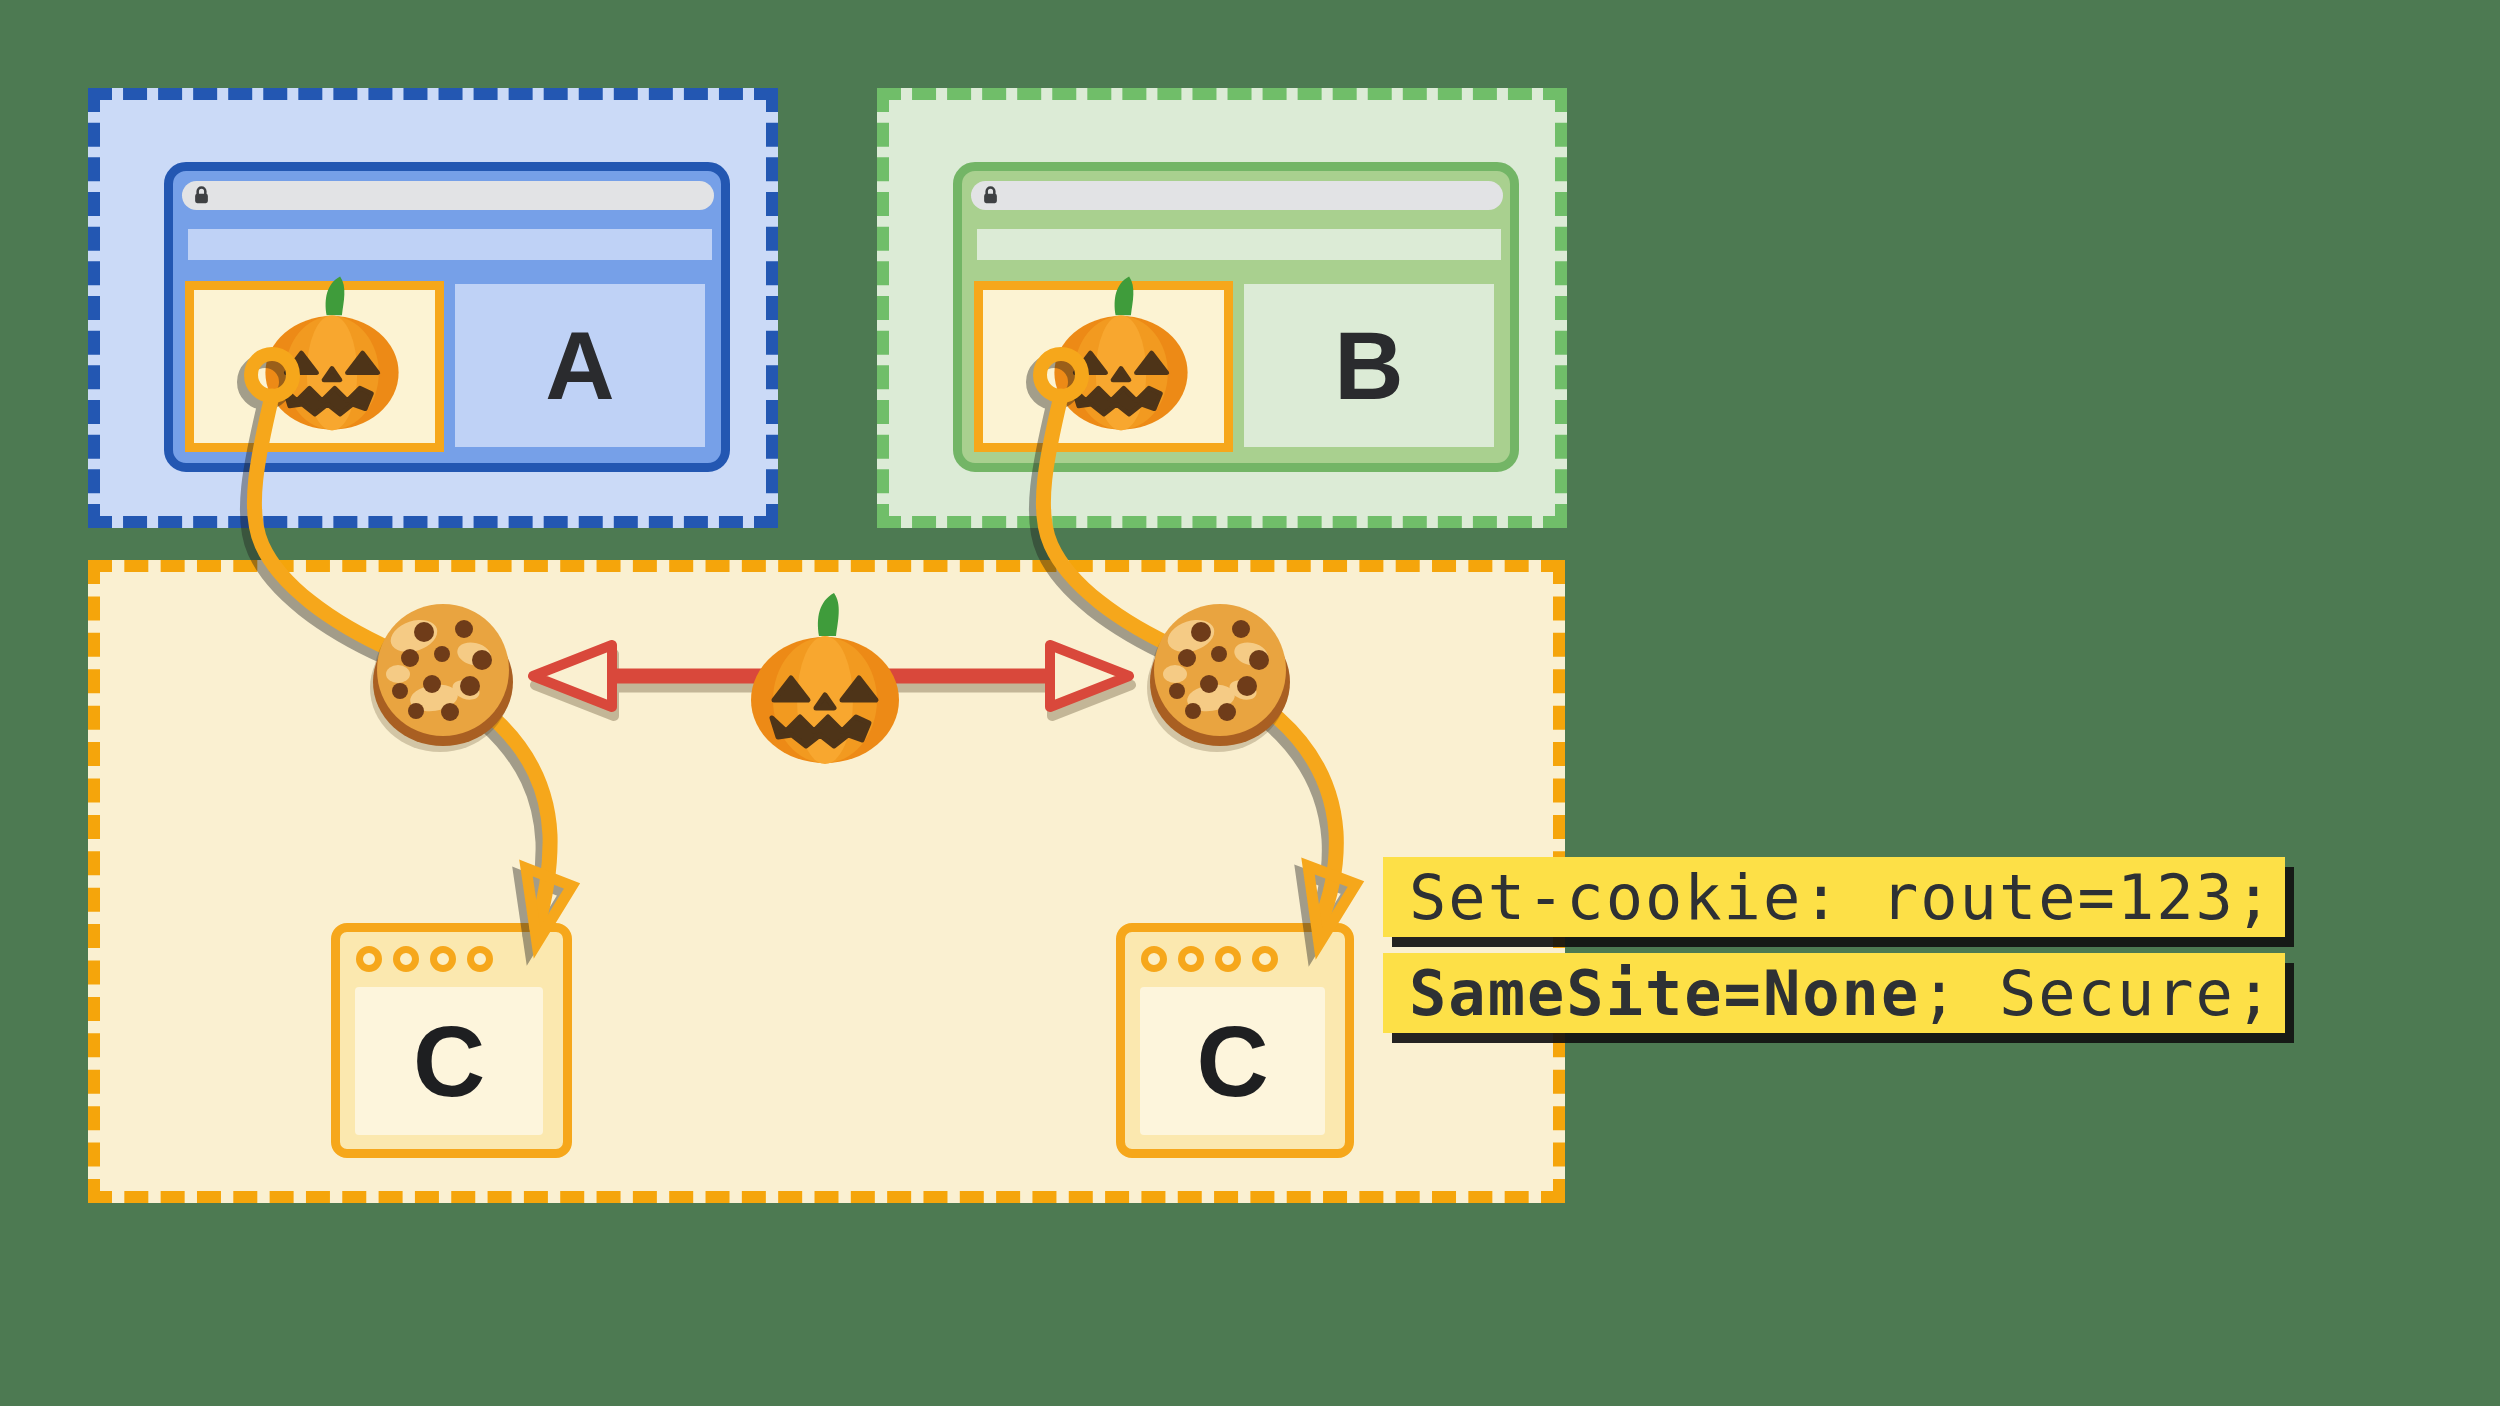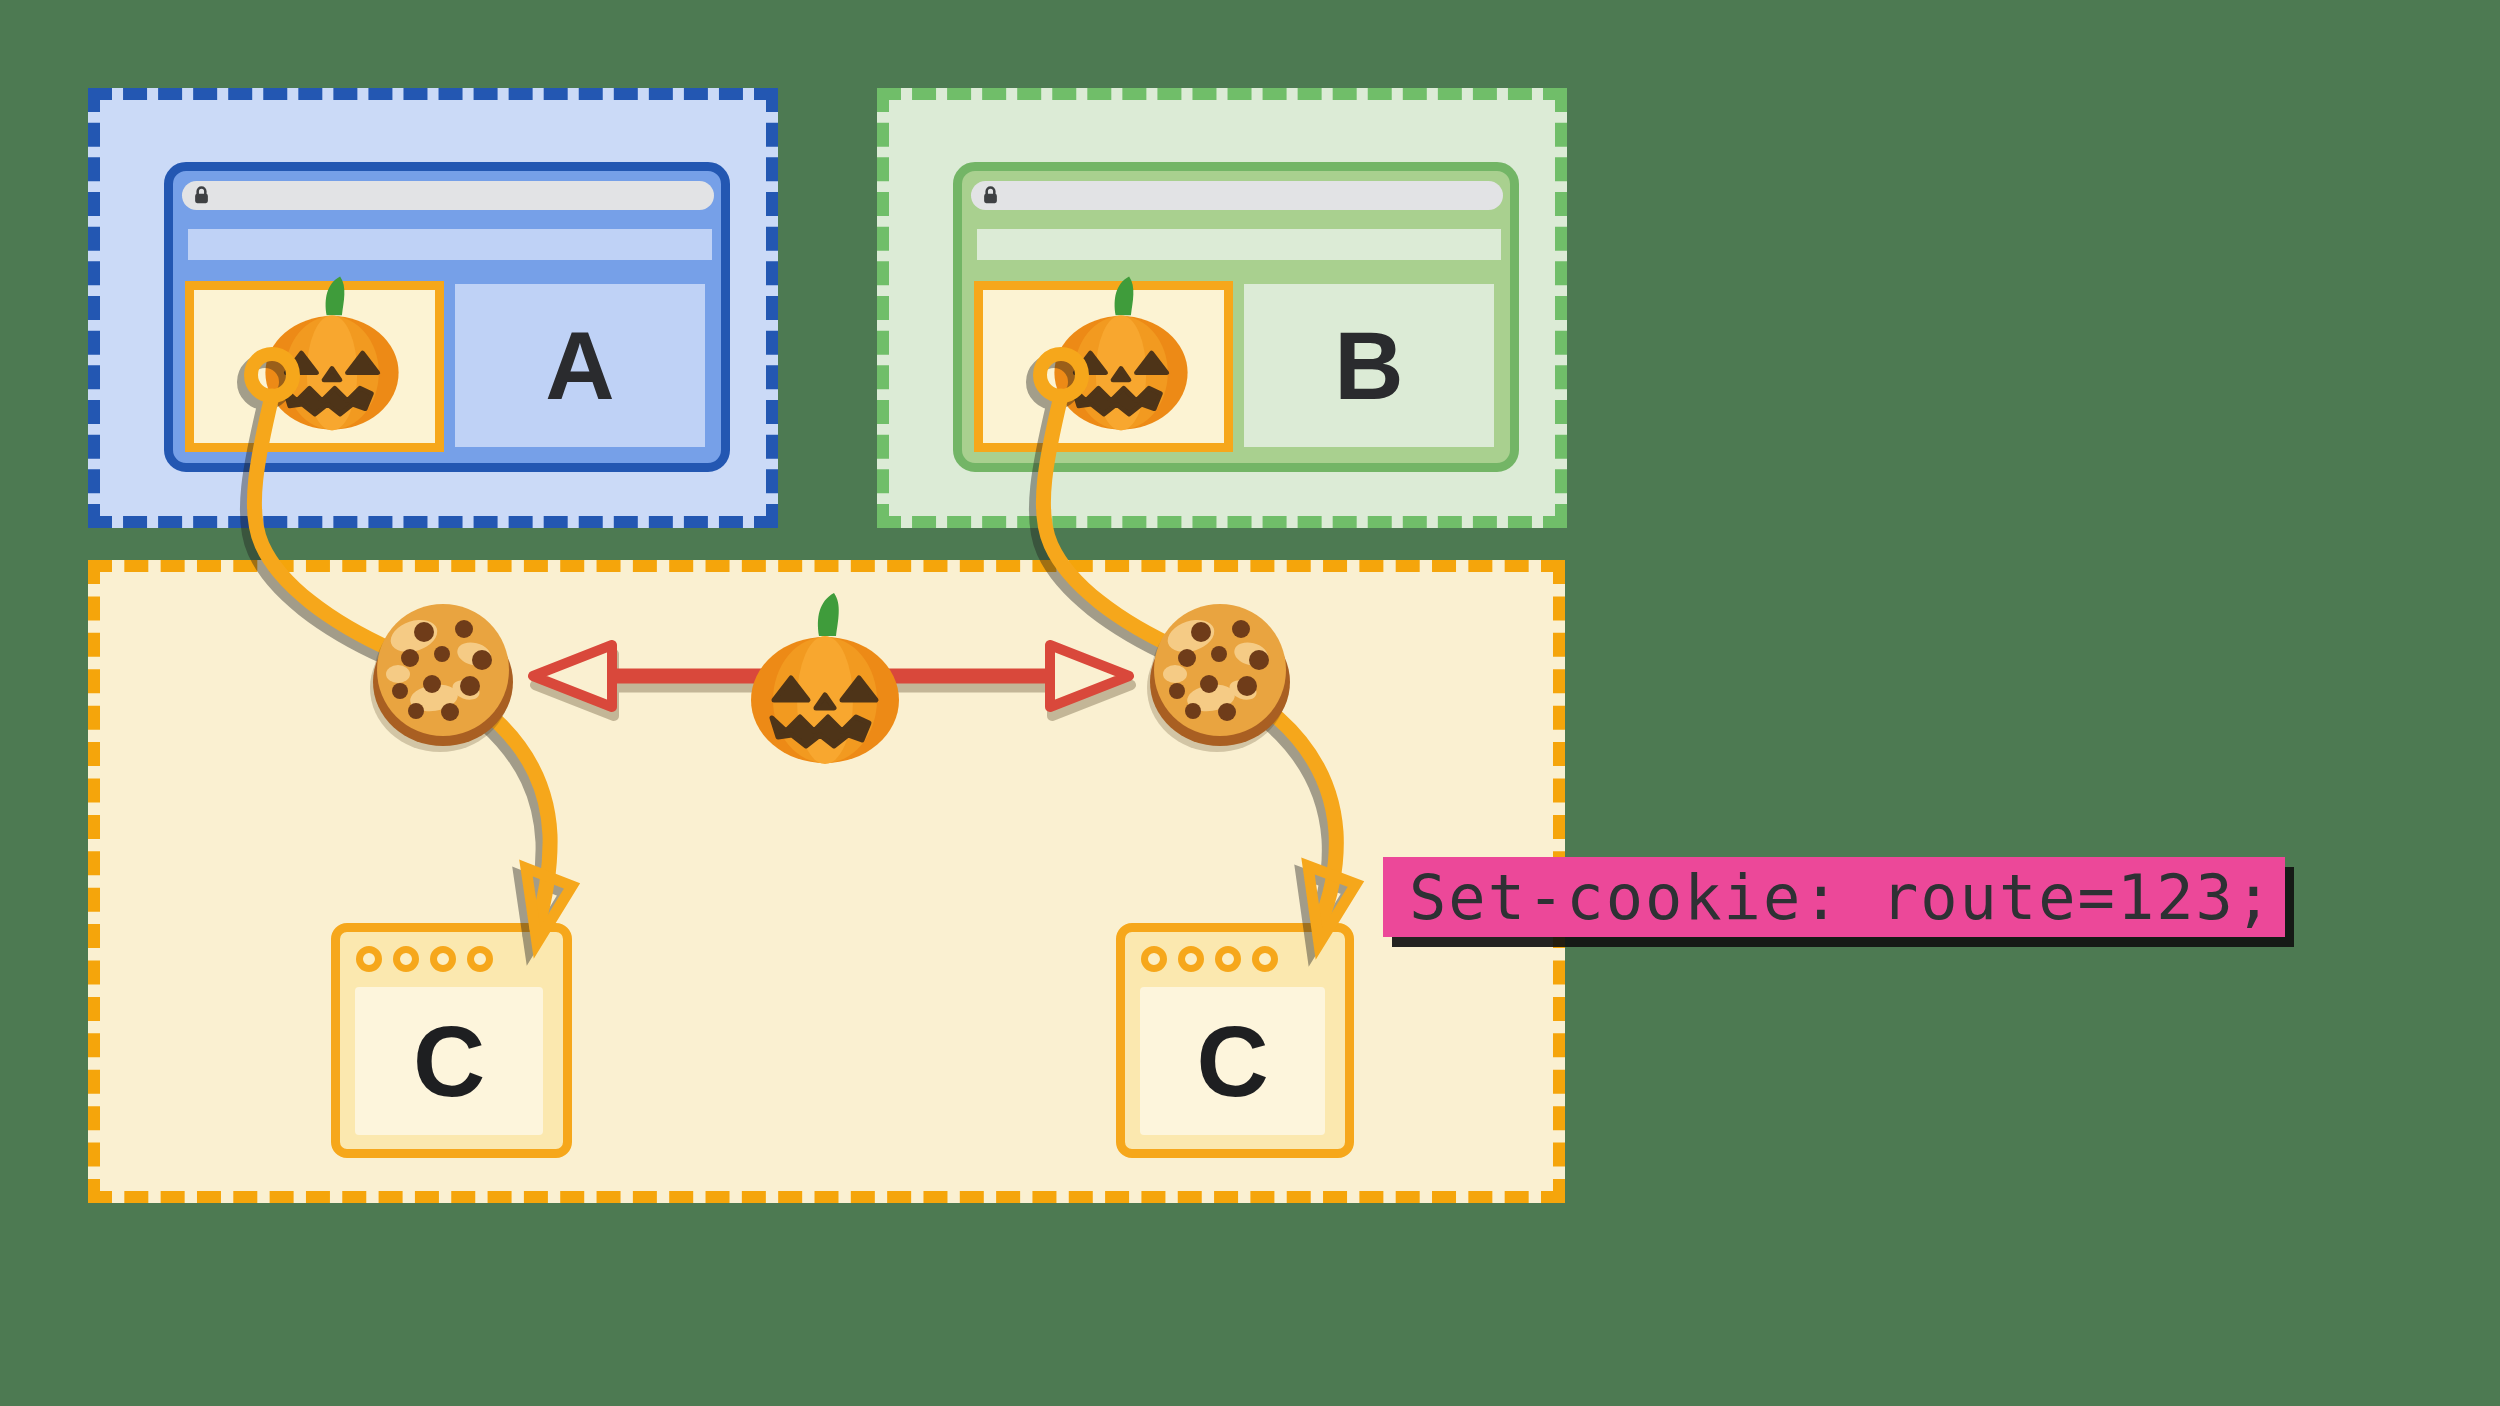--- a/index.html
+++ b/index.html
@@ -41,21 +41,21 @@
   .cwin-right .cinner{width:185px;}
   .c-letter{font-size:100px;font-weight:700;color:#1E1F21;line-height:1;}
 
   
   .overlay{position:absolute;left:0;top:0;z-index:5;pointer-events:none;}
   .curve-group{filter:drop-shadow(-7px 7px 0 rgba(30,30,30,0.40));}
   .red-group{filter:drop-shadow(2px 9px 0 rgba(70,50,15,0.30));}
   .cookie-group{filter:drop-shadow(-3px 6px 0 rgba(70,45,10,0.22));}
 
   
-  .code-box{position:absolute;left:1383px;width:902px;height:80px;background:#ec4899;z-index:8;
+  .code-box{position:absolute;left:1383px;width:902px;height:80px;background:#fde047;z-index:8;
             box-shadow:9px 10px 0 rgba(17,17,17,0.92);display:flex;align-items:center;
             padding-left:26px;box-sizing:border-box;
             font-family:"DejaVu Sans Mono","Liberation Mono",monospace;
             font-size:62px;letter-spacing:2px;color:#2E3134;white-space:pre;}
   .code-line1{top:857px;}
   .code-line2{top:953px;}
   .code-box b{font-weight:700;}
 </style>
 </head>
 <body>
@@ -180,14 +180,15 @@
 
     <use href="#pumpkin" x="745" y="588" width="160" height="180"></use>
 
     <g class="cookie-group">
       <use href="#cookie" x="368" y="598" width="150" height="150"></use>
       <use href="#cookie" x="1145" y="598" width="150" height="150"></use>
     </g>
   </svg>
 
   <div class="code-box code-line1"><span>Set-cookie: route=123;</span></div>
+  <div class="code-box code-line2"><b>SameSite=None</b><span>; Secure;</span></div>
 
 </div>
 
 </body></html>

